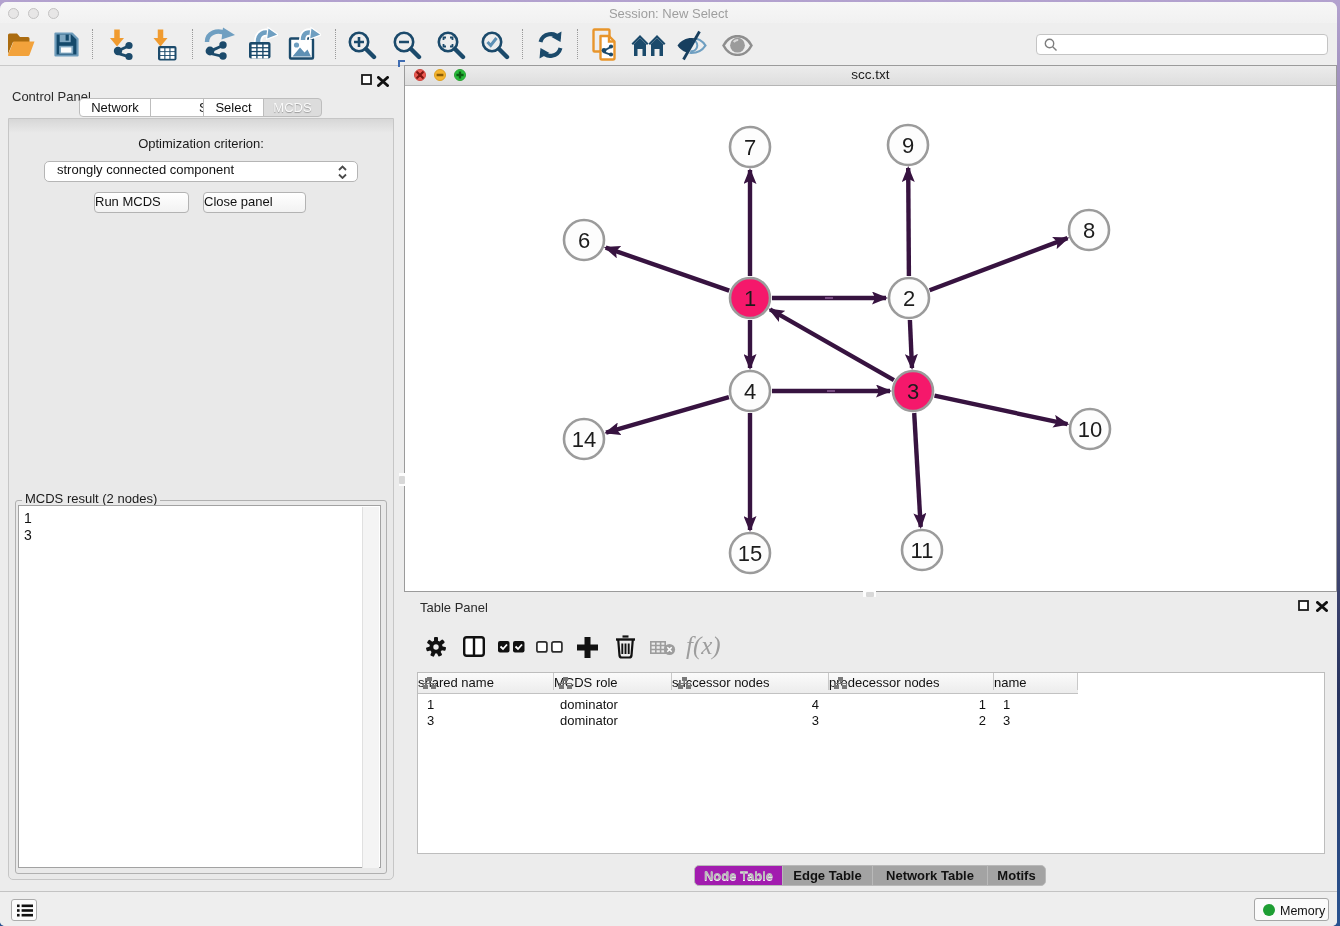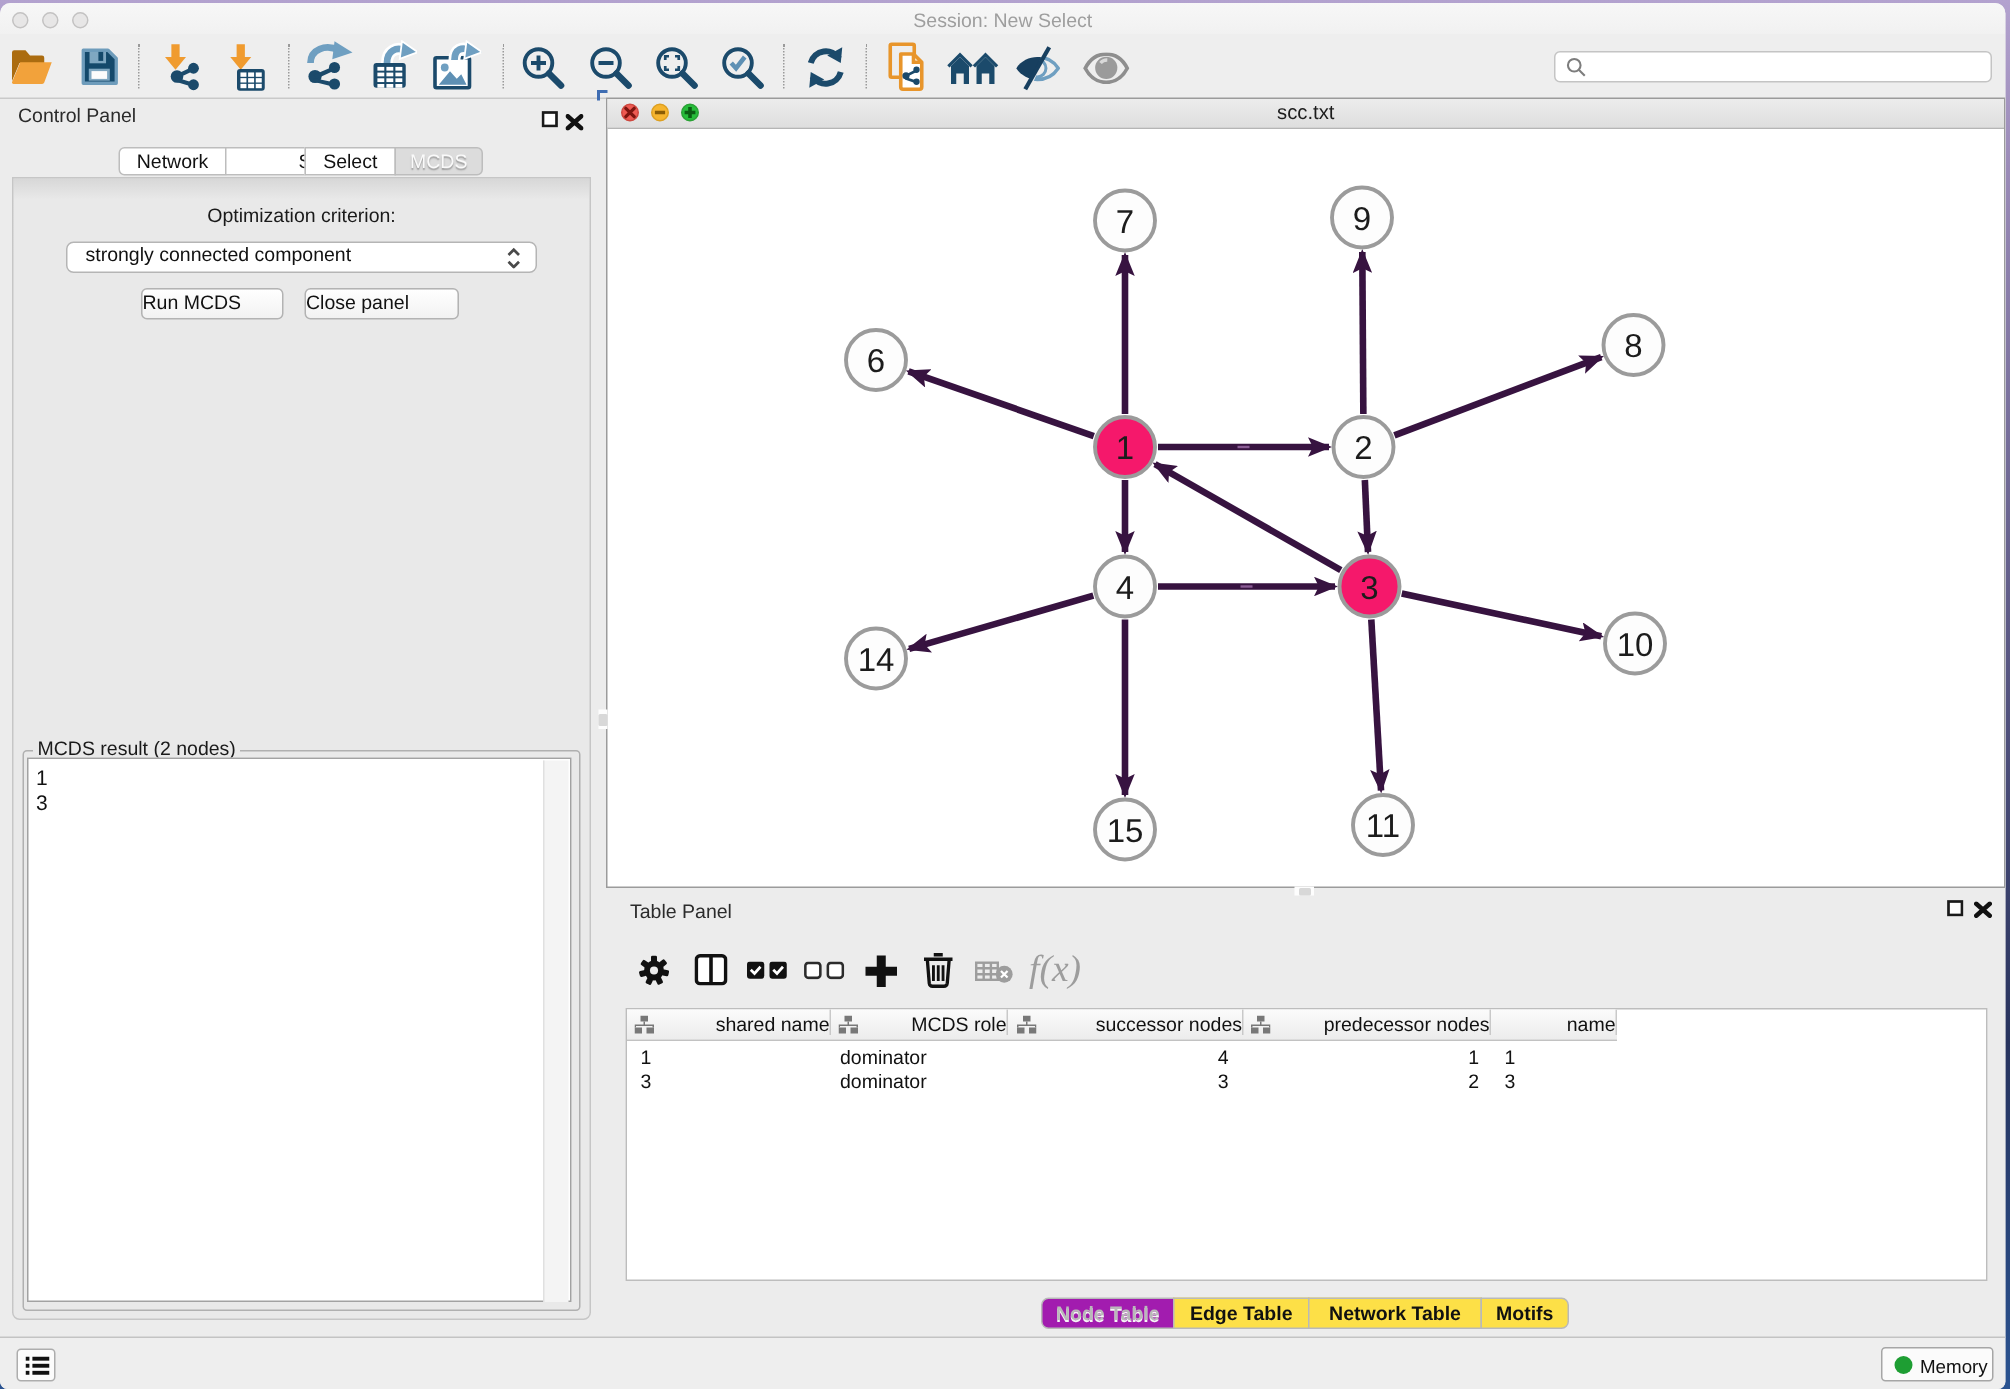--- a/index.html
+++ b/index.html
@@ -12,42 +12,42 @@
   #wtitle{position:absolute;top:4px;left:0;width:100%;text-align:center;font-size:13px;color:#9e9e9e;}
   
   #toolbar{position:absolute;left:0;top:21px;width:100%;height:43px;background:#eeeeee;border-bottom:1px solid #c9c9c9;box-sizing:border-box;}
   .sep{position:absolute;top:6px;height:30px;width:0;border-left:1px dotted #9a9a9a;}
   #search{position:absolute;left:1036px;top:11px;width:290px;height:19px;background:#fff;border:1px solid #c4c4c4;border-radius:4px;}
   
   #mainarea{position:absolute;left:0;top:64px;width:100%;height:825px;background:#ececec;}
   #statusbar{position:absolute;left:0;top:889px;width:100%;height:35px;background:#eeeeee;border-top:1px solid #c3c3c3;box-sizing:border-box;}
   
   #cp{position:absolute;left:0;top:0;width:402px;height:827px;}
-  #cptitle{position:absolute;left:12px;top:3px;font-size:13px;color:#2b2b2b;}
+  #cptitle{position:absolute;left:12px;top:23px;font-size:13px;color:#2b2b2b;}
   .tab{position:absolute;top:32px;height:19px;background:#fff;border:1px solid #bdbdbd;box-sizing:border-box;font-size:13px;color:#111;text-align:center;line-height:17px;}
   #cpcontent{position:absolute;left:8px;top:52px;width:386px;height:762px;background:linear-gradient(#d7d7d7,#e9e9e9 14px);border:1px solid #c6c6c6;border-radius:0 0 5px 5px;box-sizing:border-box;}
   #optlabel{position:absolute;left:0;top:70px;width:100%;text-align:center;font-size:13px;color:#1a1a1a;}
   #selbox{position:absolute;left:44px;top:95px;width:314px;height:21px;background:#fff;border:1px solid #b5b5b5;border-radius:5px;box-sizing:border-box;font-size:13px;color:#111;line-height:15px;padding-left:12px;}
   .btn{position:absolute;top:126px;height:21px;background:linear-gradient(#ffffff,#f2f2f2);border:1px solid #b3b3b3;border-radius:4px;box-sizing:border-box;font-size:13px;color:#111;text-align:left;line-height:17px;}
   #fieldset{position:absolute;left:15px;top:434px;width:370px;height:372px;border:1px solid #b0b0b0;border-radius:3px;}
   #fslegend{position:absolute;left:22px;top:425px;font-size:13px;color:#1a1a1a;background:#e9e9e9;padding:0 3px;}
   #resultbox{position:absolute;left:18px;top:439px;width:363px;height:363px;background:#fff;border:1px solid #a2a2a2;box-sizing:border-box;}
   #sbtrack{position:absolute;right:1px;top:1px;width:16px;height:361px;background:#f4f4f4;border-left:1px solid #e0e0e0;}
   
   #netwin{position:absolute;left:404px;top:-1px;width:933px;height:527px;background:#fff;border:1px solid #9b9b9b;box-sizing:border-box;}
   #nettitle{position:absolute;left:0;top:0;width:100%;height:20px;background:linear-gradient(#ececec,#dedede);border-bottom:1px solid #b5b5b5;box-sizing:border-box;}
   .nt{position:absolute;top:3px;width:12px;height:12px;border-radius:50%;box-sizing:border-box;font-size:10px;line-height:11px;text-align:center;font-weight:bold;}
   
   #tp{position:absolute;left:404px;top:530px;width:933px;height:295px;}
   #tptitle{position:absolute;left:16px;top:4px;font-size:13px;color:#2b2b2b;}
   #tbl{position:absolute;left:13px;top:76px;width:908px;height:182px;background:#fff;border:1px solid #bdbdbd;box-sizing:border-box;}
   #thead{position:absolute;left:0;top:0;width:660px;height:21px;background:linear-gradient(#fbfbfb,#ececec);border-bottom:1px solid #c2c2c2;box-sizing:border-box;}
-  .th{position:absolute;top:0;height:17px;border-right:1px solid #c9c9c9;box-sizing:border-box;font-size:13px;color:#111;text-align:right;line-height:20px;}
+  .th{position:absolute;top:0;height:17px;border-right:1px solid #c9c9c9;box-sizing:border-box;font-size:13px;color:#111;text-align:left;line-height:20px;}
   .td{position:absolute;font-size:13px;color:#111;}
-  .btab{position:absolute;top:269px;height:21px;background:#fde047;border:1px solid #b9b9b9;box-sizing:border-box;font-size:13px;font-weight:bold;color:#111;text-align:center;line-height:19px;}
+  .btab{position:absolute;top:269px;height:21px;background:#a3a3a3;border:1px solid #b9b9b9;box-sizing:border-box;font-size:13px;font-weight:bold;color:#111;text-align:center;line-height:19px;}
   
   #listbtn{position:absolute;left:11px;top:7px;width:26px;height:22px;background:#fcfcfc;border:1px solid #adadad;border-radius:3px;box-sizing:border-box;}
   #membtn{position:absolute;left:1254px;top:6px;width:75px;height:23px;background:#fbfbfb;border:1px solid #a6a6a6;border-radius:3px;box-sizing:border-box;}
 </style>
 </head>
 <body>
 <div id="win">
   <div id="titlebar">
     <div class="tl" style="left:8px;"></div>
     <div class="tl" style="left:28px;"></div>

